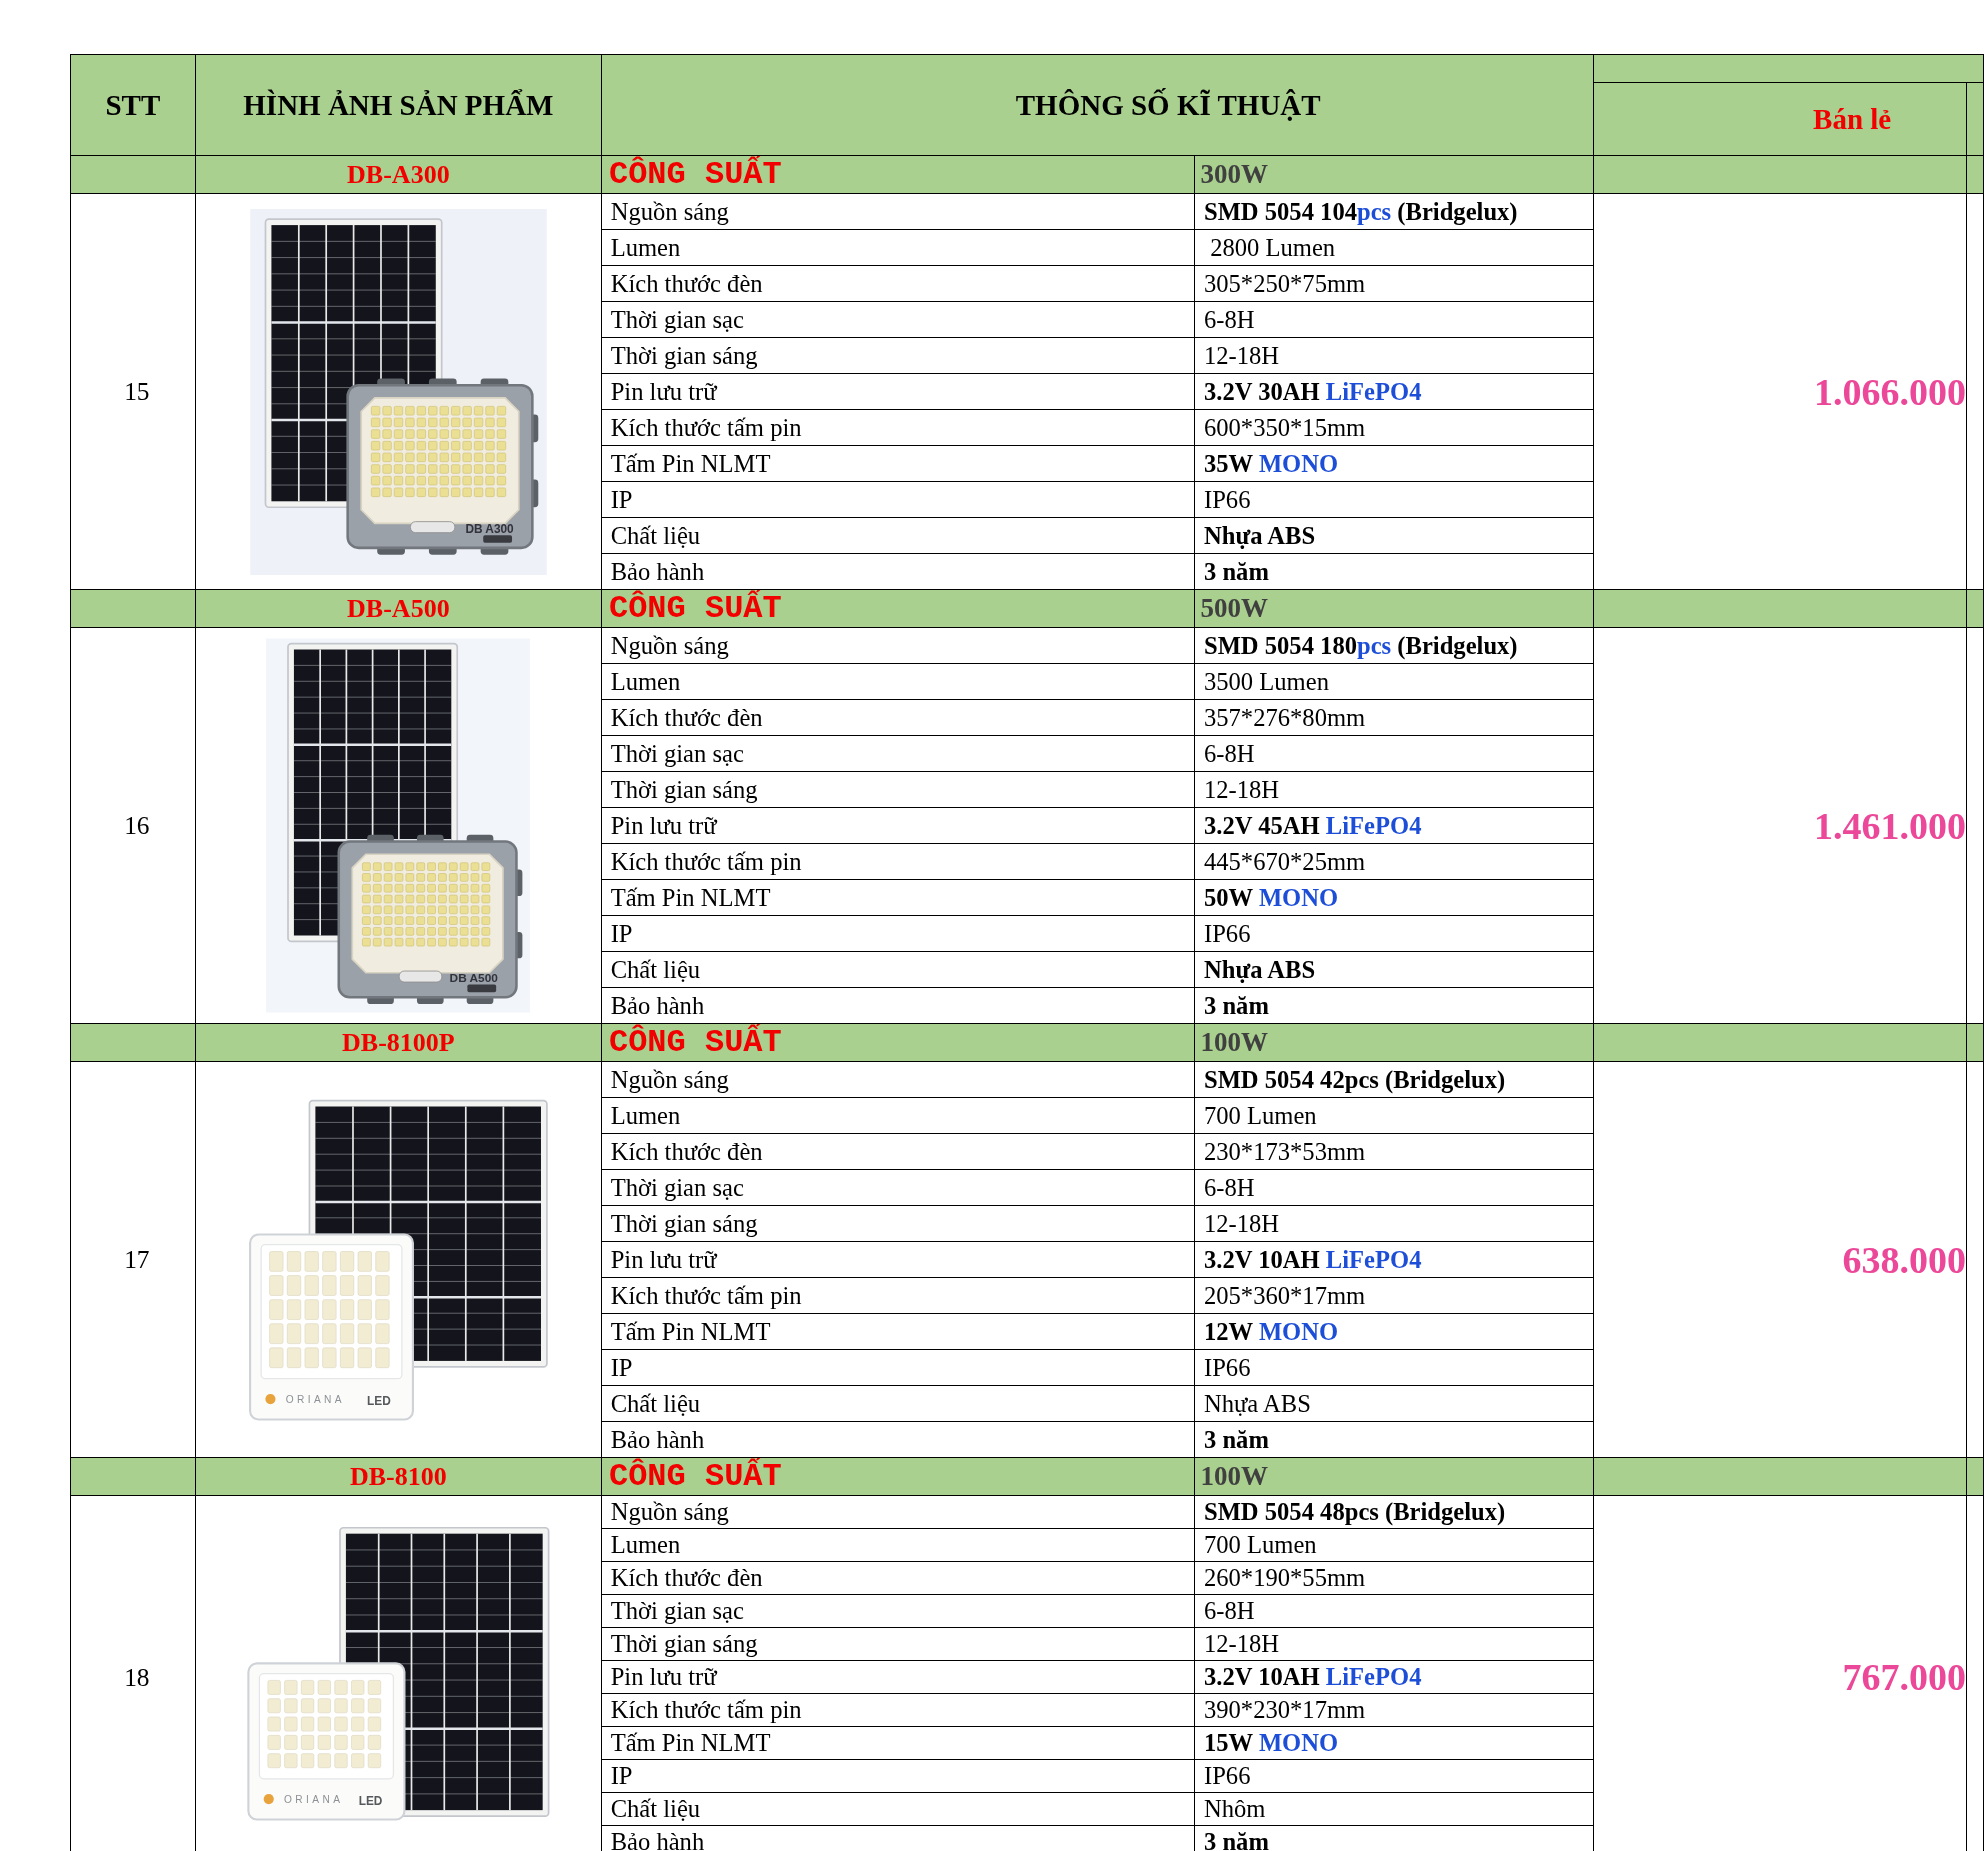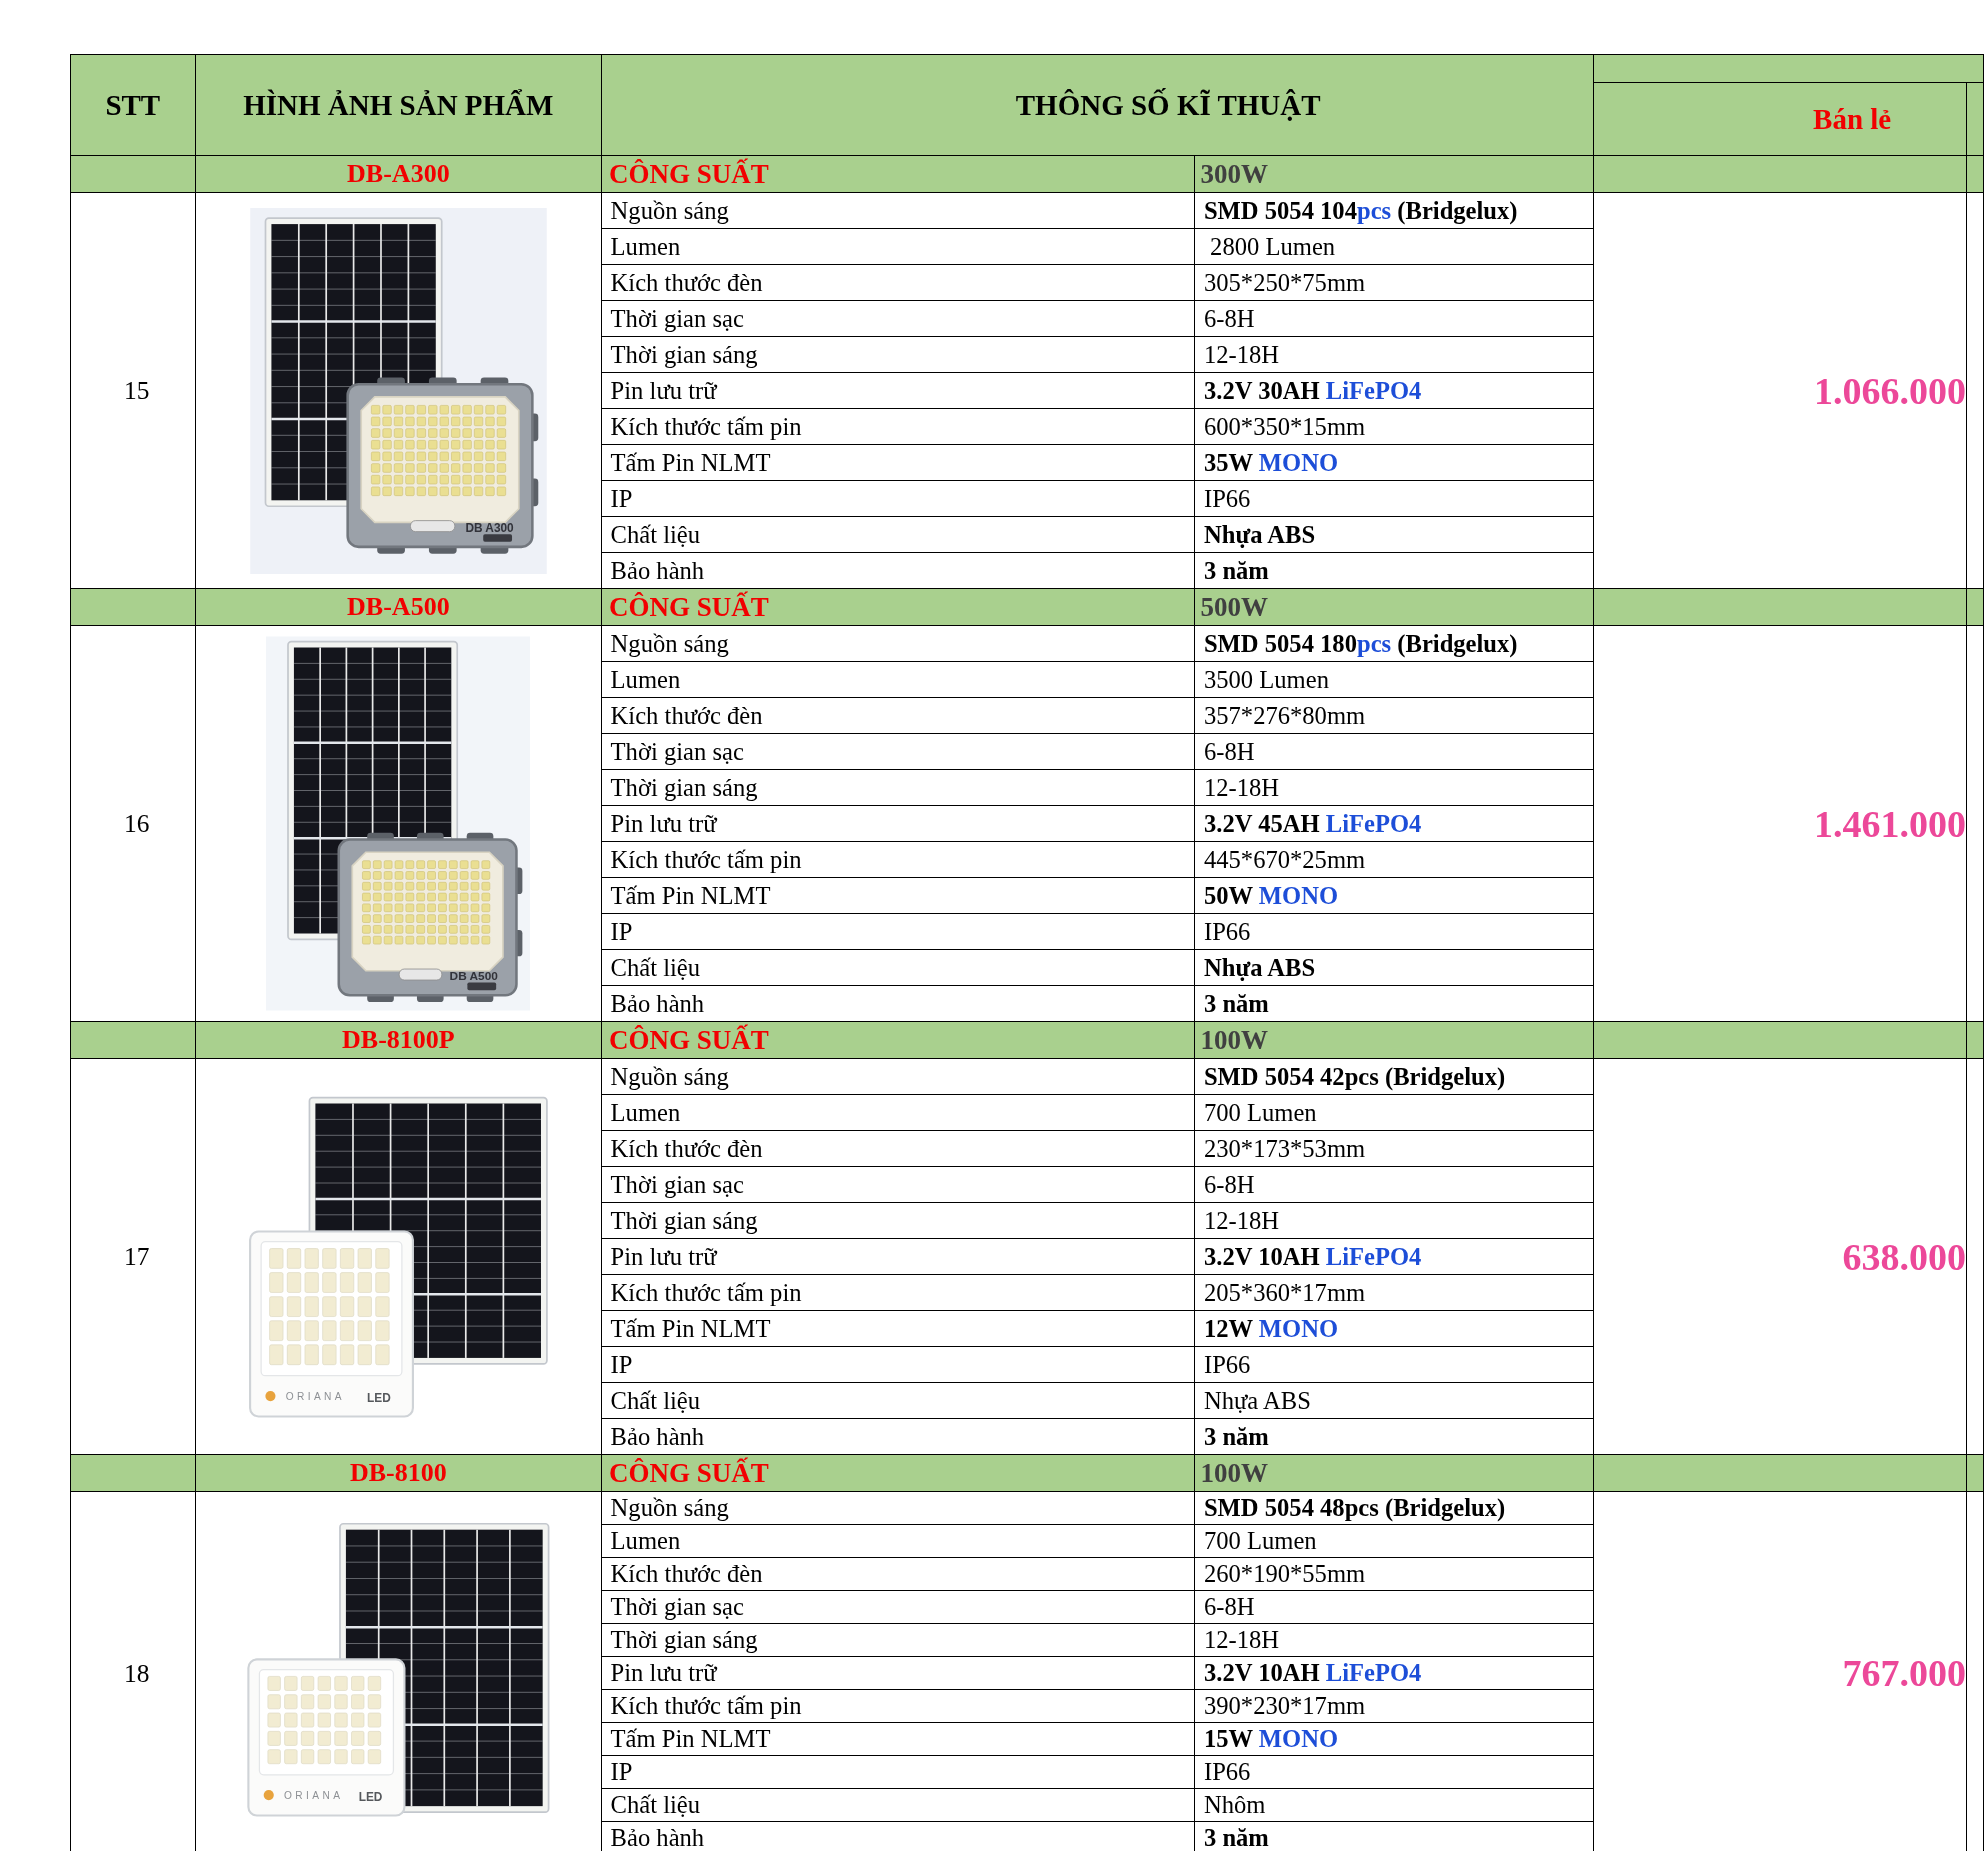--- a/index.html
+++ b/index.html
@@ -13,21 +13,21 @@
   table { border-collapse: collapse; table-layout: fixed; }
   td { border: 1.7px solid #000; padding: 0; vertical-align: middle; overflow: hidden; }
   .green { background: #a9d08e; }
   .hr1 td { height: 28px; }
   .hr2 td { height: 73px; }
   .hcell { font-weight: bold; font-size: 29px; text-align: center; }
   .retail-h { color: #f20000; padding-left: 144px; }
   .specs-h { padding-left: 141px; }
   .model-row td { height: 37px; }
   .model-name { color: #f20000; font-weight: bold; font-size: 26px; text-align: center; }
-  .power-label { color: #f20000; font-weight: bold; font-size: 27px; padding-left: 6.8px; }
+  .power-label { color: #f20000; font-weight: bold; font-size: 32px; padding-left: 6.8px; font-family: Liberation Mono, monospace; }
   .watt { color: #404040; font-weight: bold; font-size: 27px; padding-left: 5.1px; }
   .spec-row td { height: 36px; }
   .spec-row.p3 td { height: 33px; }
   .label, .value { font-size: 24.6px; padding-left: 8.5px; padding-right: 3.4px; white-space: pre-wrap; }
   .value.b { font-weight: bold; }
   .red { color: #1d4ed8; }
   .stt { font-size: 25.4px; text-align: center; padding-left: 8px; }
   .price { color: #ec4899; font-weight: bold; font-size: 38px; text-align: right; padding-left: 178px; }
   .photo { text-align: center; }
   .photo svg { display: inline-block; vertical-align: middle; }

